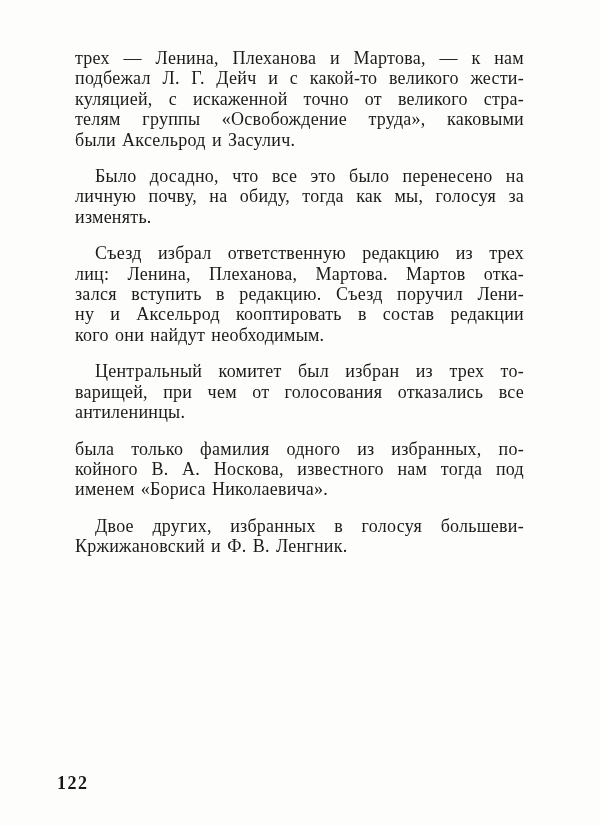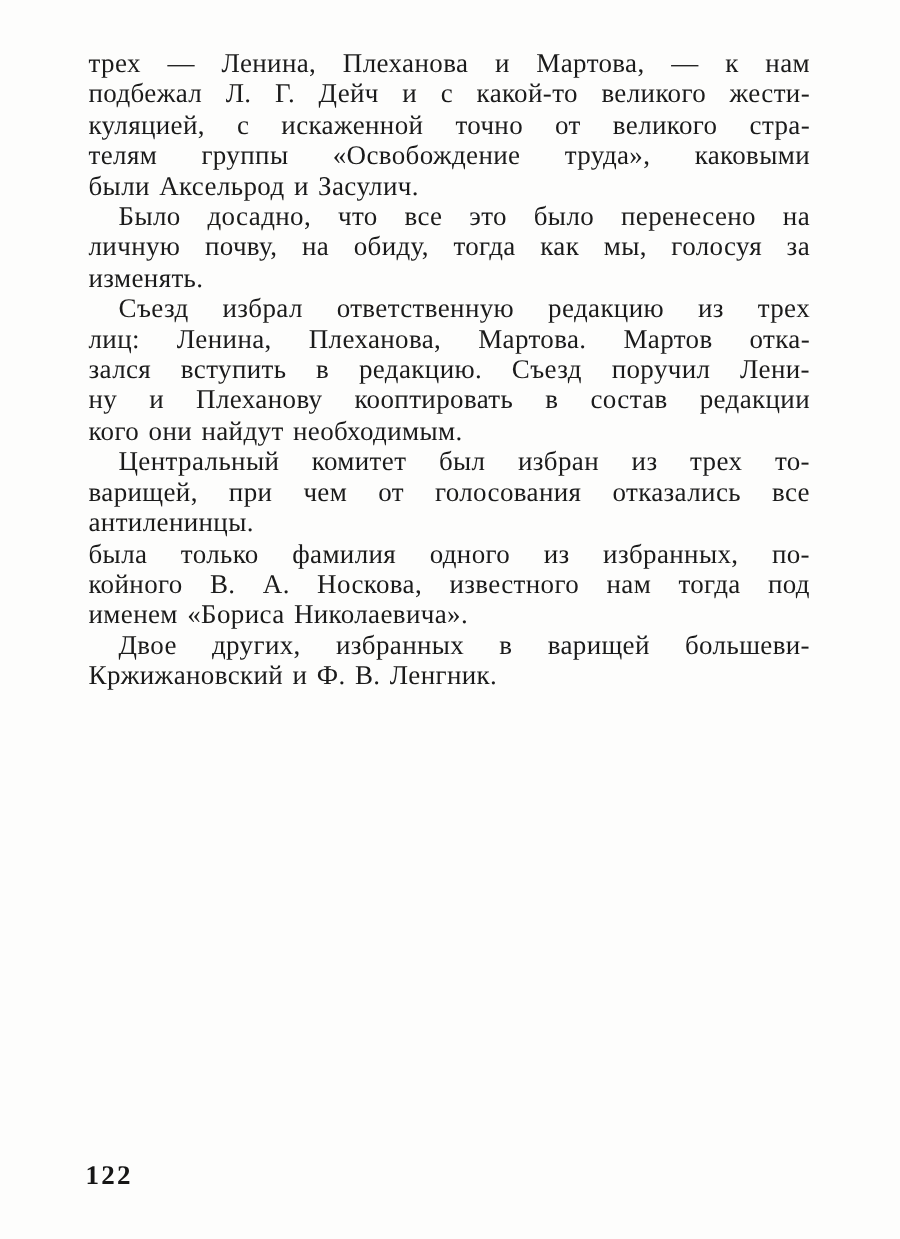--- a/index.html
+++ b/index.html
@@ -20,21 +20,21 @@
     position: absolute;
     left: 59px;
     top: 32px;
     width: 481px;
     font-size: 18px;
     line-height: 20.4px;
     letter-spacing: 0.25px;
     word-spacing: 1.5px;
   }
   .paragraph {
-    margin: 0;
+    margin: 16px;
     padding: 0;
   }
   .line {
     text-align: justify;
     text-align-last: justify;
   }
   .line.last {
     text-align: justify;
     text-align-last: left;
   }
@@ -68,37 +68,37 @@
     <div class="paragraph">
       <div class="line indent">Было досадно, что все это было перенесено на</div>
       <div class="line">личную почву, на обиду, тогда как мы, голосуя за</div>
       <div class="line last">изменять.</div>
     </div>
 
     <div class="paragraph">
       <div class="line indent">Съезд избрал ответственную редакцию из трех</div>
       <div class="line">лиц: Ленина, Плеханова, Мартова. Мартов отка-</div>
       <div class="line">зался вступить в редакцию. Съезд поручил Лени-</div>
-      <div class="line">ну и Плеханову кооптировать в состав редакции</div>
+      <div class="line">ну и Аксельрод кооптировать в состав редакции</div>
       <div class="line last">кого они найдут необходимым.</div>
     </div>
 
     <div class="paragraph">
       <div class="line indent">Центральный комитет был избран из трех то-</div>
       <div class="line">варищей, при чем от голосования отказались все</div>
       <div class="line last">антиленинцы.</div>
     </div>
 
     <div class="paragraph">
       <div class="line">была только фамилия одного из избранных, по-</div>
       <div class="line">койного В. А. Носкова, известного нам тогда под</div>
       <div class="line last">именем «Бориса Николаевича».</div>
     </div>
 
     <div class="paragraph">
-      <div class="line indent">Двое других, избранных в варищей большеви-</div>
+      <div class="line indent">Двое других, избранных в голосуя большеви-</div>
       <div class="line last">Кржижановский и Ф. В. Ленгник.</div>
     </div>
 
   </div>
 
   <div class="page-number">122</div>
 </div>
 
 </body></html>

